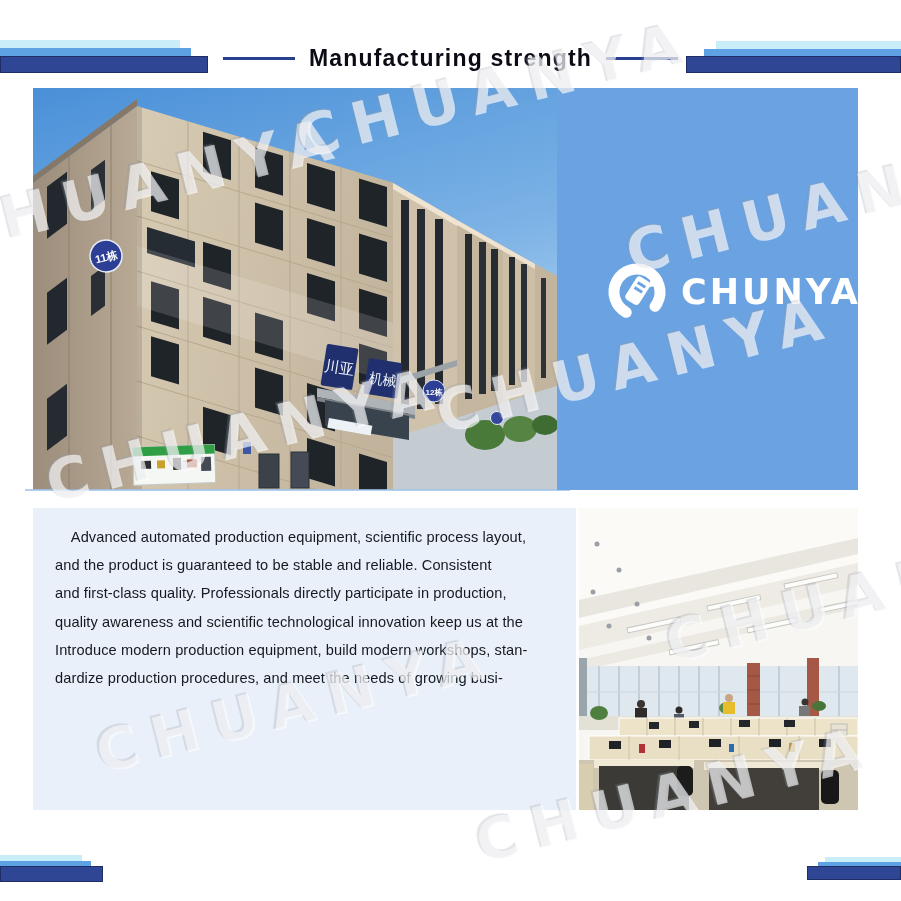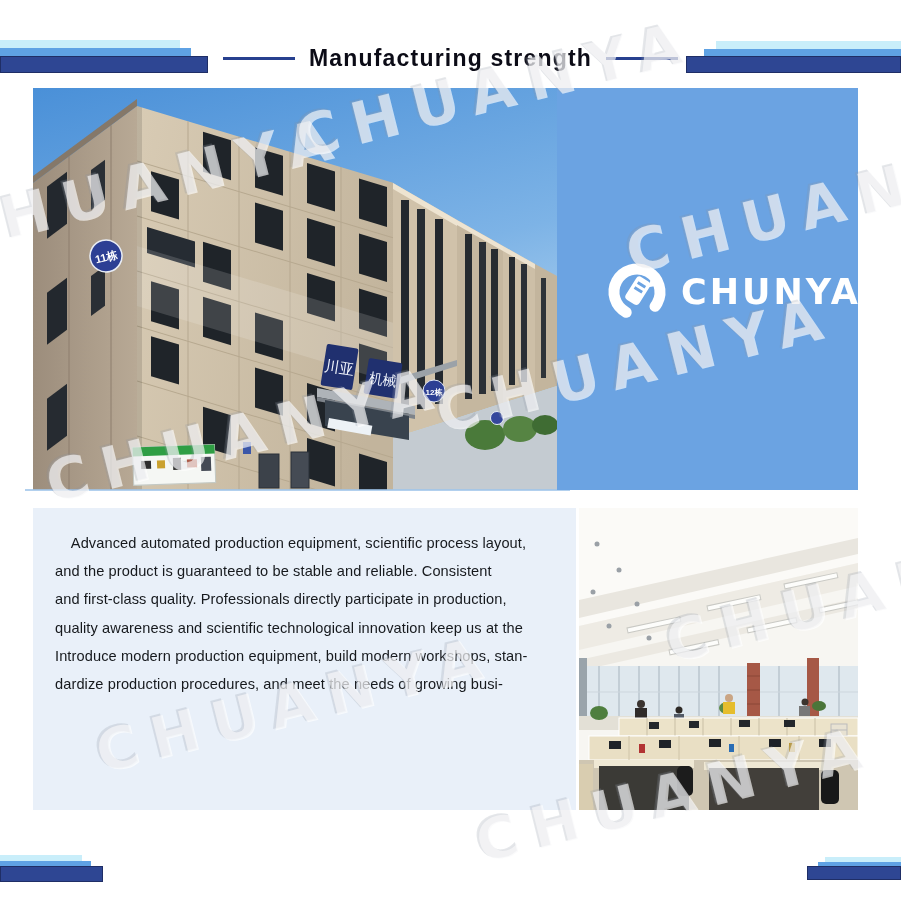--- a/index.html
+++ b/index.html
@@ -53,21 +53,21 @@
   .logo-icon{width:64px;height:64px;display:block;}
   .chunya-wordmark{
     font-size:35px;font-weight:800;color:#ffffff;letter-spacing:3px;
     font-family:"DejaVu Sans", sans-serif;white-space:nowrap;
   }
 
   
   .intro-block{
     position:absolute;left:33px;top:508px;width:543px;height:302px;
     background:var(--intro-bg);box-sizing:border-box;
-    padding:21px 6px 0 22px;
+    padding:15px 6px 0 22px;
   }
   .intro-line{
     font-size:14.6px;line-height:28.2px;color:var(--body-ink);
     white-space:pre;letter-spacing:0.1px;font-weight:500;
   }
 
   
   .office-photo{position:absolute;left:579px;top:508px;width:279px;height:302px;display:block;}
 
   

